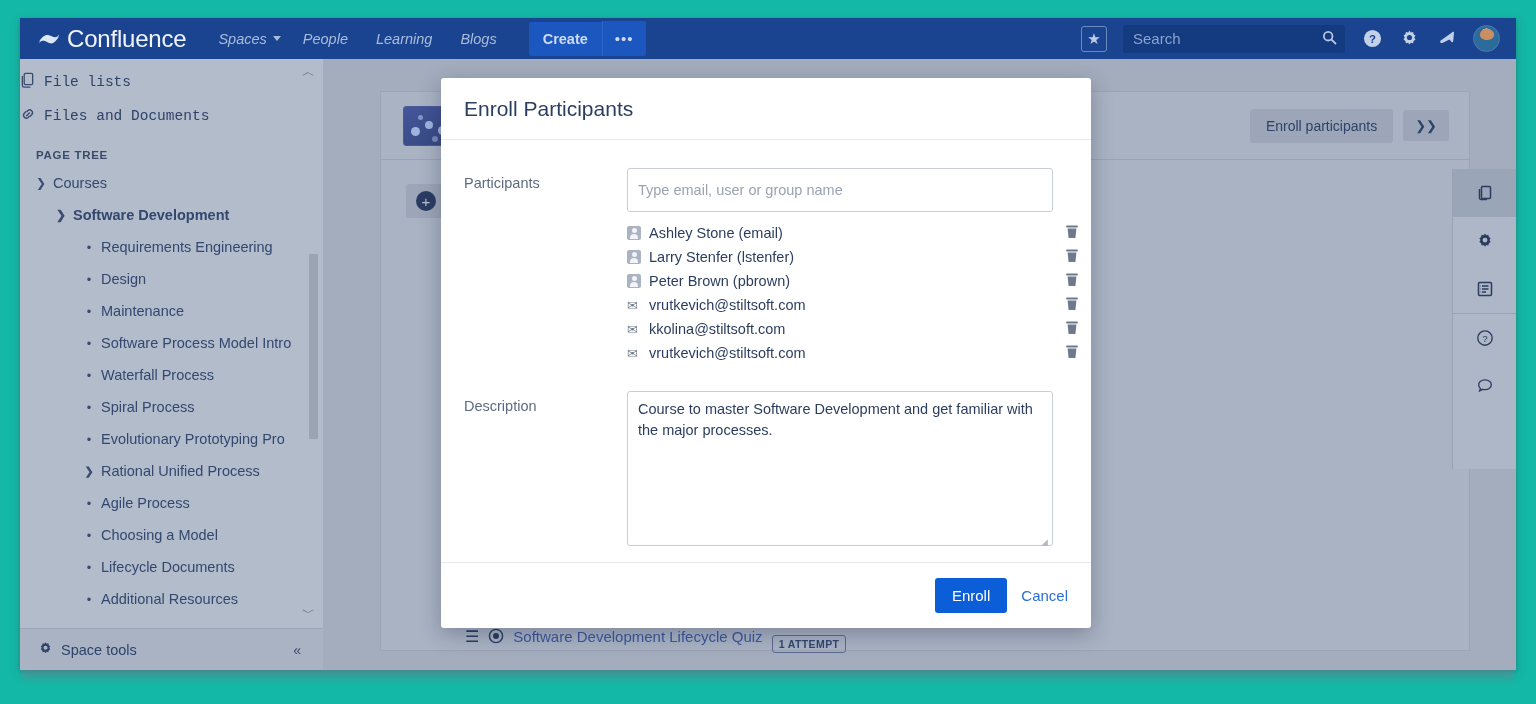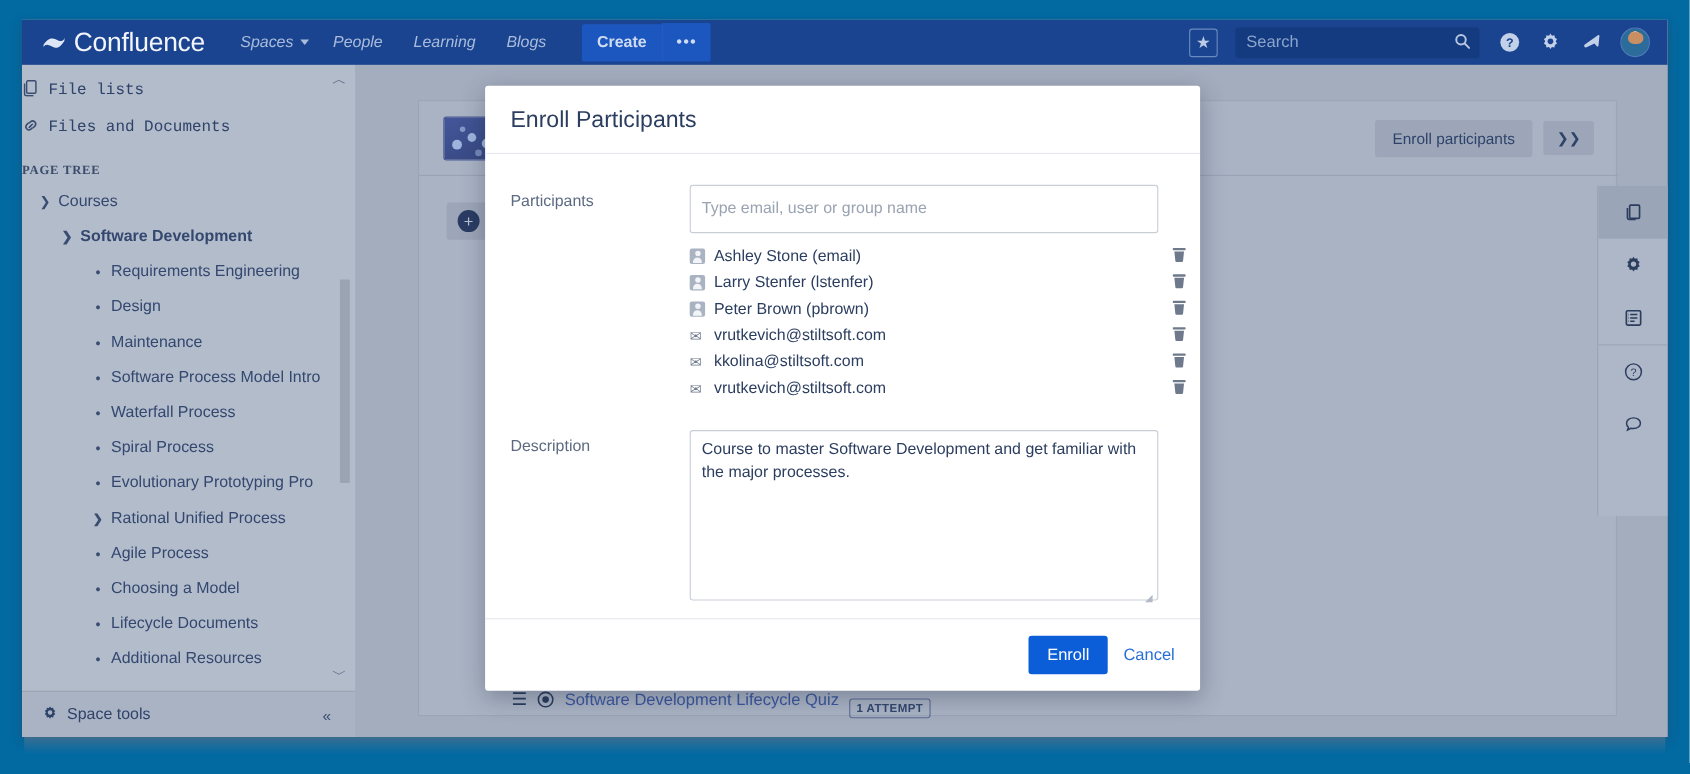--- a/index.html
+++ b/index.html
@@ -5,21 +5,21 @@
   * { box-sizing: border-box; margin: 0; padding: 0; }
   html, body {
     width: 1536px; height: 704px;
     background: #ffffff;
     font-family: "Liberation Sans", sans-serif;
     overflow: hidden;
   }
   
   #frame {
     position: absolute; left: 0; top: 0; width: 1536px; height: 704px;
-    background: #0369a1;
+    background: #14b8a6;
   }
   #shot {
     position: absolute; left: 20px; top: 18px; width: 1496px; height: 652px;
     overflow: hidden;
     box-shadow: 0 4px 10px rgba(60,70,90,0.30), 0 1px 3px rgba(60,70,90,0.25);
     background: #a3adbe;
   }
   #bottomglow {
     position: absolute; left: 22px; top: 670px; width: 1492px; height: 16px;
     background: linear-gradient(to bottom, rgba(120,132,150,0.40), rgba(255,255,255,0));
@@ -97,22 +97,21 @@
     position: absolute; left: 0; top: 41px; width: 303px; height: 611px;
     background: #b3bccb; overflow: hidden;
   }
   .sb-link {
     display: flex; align-items: center; height: 34px; padding-left: 0;
     color: #2f4269; font-size: 14.5px; font-family: Liberation Mono, monospace;
   }
   .sb-link .ic { width: 24px; color: #3a4c70; font-size: 14px; }
   #sb-section {
     color: #3b4c6b; font-size: 11.5px; font-weight: bold; letter-spacing: 0.7px;
-    padding: 16px 0 6px 0;
-    font-family: Liberation Serif, serif;
+    padding: 16px 0 6px 16px;
   }
   .tree-row { display: flex; align-items: center; height: 32px; color: #33476f; font-size: 14.5px; }
   .tree-row .tw {
     width: 14px; margin-right: 5px; font-size: 12px; color: #3a4c70; text-align: center;
   }
   .lvl1 { padding-left: 14px; }
   .lvl2 { padding-left: 34px; font-weight: bold; }
   .lvl3 { padding-left: 62px; }
   .bullet { color: #3a4c70; font-size: 13px; width: 14px; margin-right: 5px; text-align: center; }
   #sb-scroll-up {

